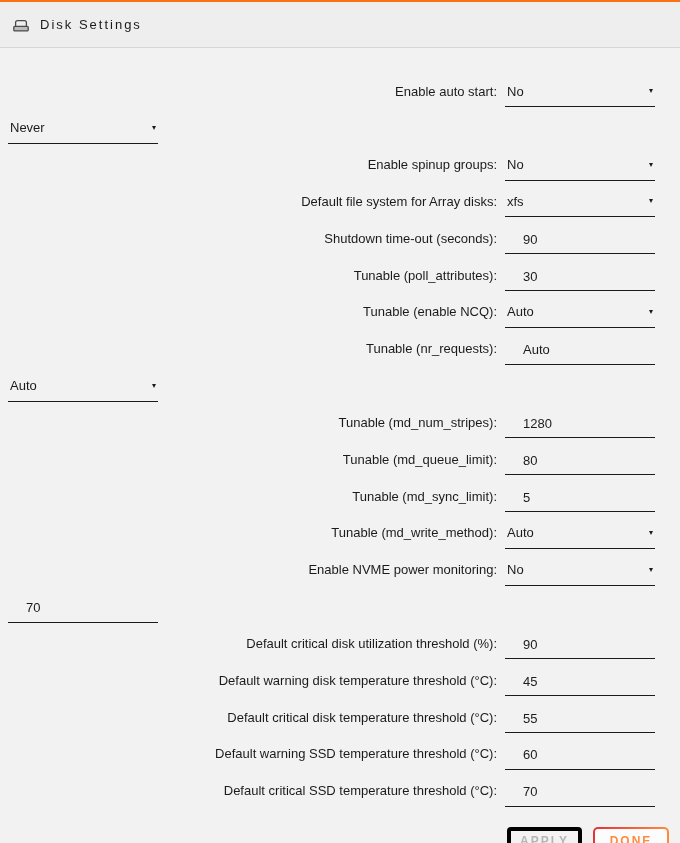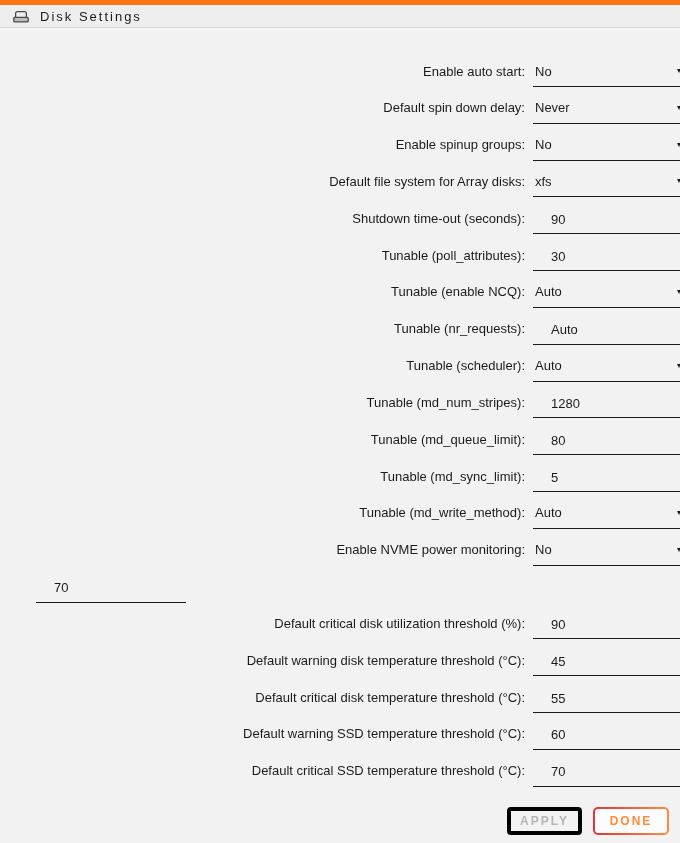--- a/index.html
+++ b/index.html
@@ -4,29 +4,29 @@
 <style>
   * { box-sizing: border-box; }
   html, body { margin: 0; padding: 0; }
   body {
     width: 680px; height: 843px; overflow: hidden;
     background: #f2f2f2;
     font-family: "Liberation Sans", "DejaVu Sans", sans-serif;
     color: #1c1b1b;
   }
   .titlebar {
-    height: 28px; background: #eeeeee;
-    border-top: 5px solid #f97316;
+    height: 48px; background: #eeeeee;
+    border-top: 2px solid #f97316;
     border-bottom: 1px solid #d6d6d6;
     display: flex; align-items: center; padding-left: 12px;
   }
   .hdd-icon { display: inline-flex; align-items: center; }
   .titlebar-title { font-size: 13px; letter-spacing: 2px; margin-left: 10px; }
 
-  .form { padding-top: 35px; margin-left: 28px; }
+  .form { padding-top: 35px; }
   .row { display: flex; height: 36.84px; align-items: flex-start; }
   .row-label {
     width: 497px; flex: none; text-align: right;
     font-size: 13px; line-height: 16px; padding-top: 0.5px;
   }
   .field {
     width: 150px; flex: none; margin-left: 8px; position: relative;
     height: 24px; border-bottom: 1px solid #1c1b1b; font-size: 13px;
   }
   .field-value { position: absolute; left: 2px; top: 0.5px; line-height: 16px; }
@@ -81,21 +81,20 @@
   <div class="row">
     <label class="row-label">Enable auto start:</label>
     <div class="field is-select">
       <span class="field-value">No</span>
 
       <span class="select-arrow">▾</span>
     </div>
   </div>
 
   <div class="row">
-    <label class="row-label">Default spin down delay:</label>
     <div class="field is-select">
       <span class="field-value">Never</span>
 
       <span class="select-arrow">▾</span>
     </div>
   </div>
 
   <div class="row">
     <label class="row-label">Enable spinup groups:</label>
     <div class="field is-select">
@@ -144,21 +143,20 @@
   <div class="row">
     <label class="row-label">Tunable (nr_requests):</label>
     <div class="field">
 
       <input class="field-input" type="text" value="Auto" style="">
 
     </div>
   </div>
 
   <div class="row">
-    <label class="row-label">Tunable (scheduler):</label>
     <div class="field is-select">
       <span class="field-value">Auto</span>
 
       <span class="select-arrow">▾</span>
     </div>
   </div>
 
   <div class="row">
     <label class="row-label">Tunable (md_num_stripes):</label>
     <div class="field">

